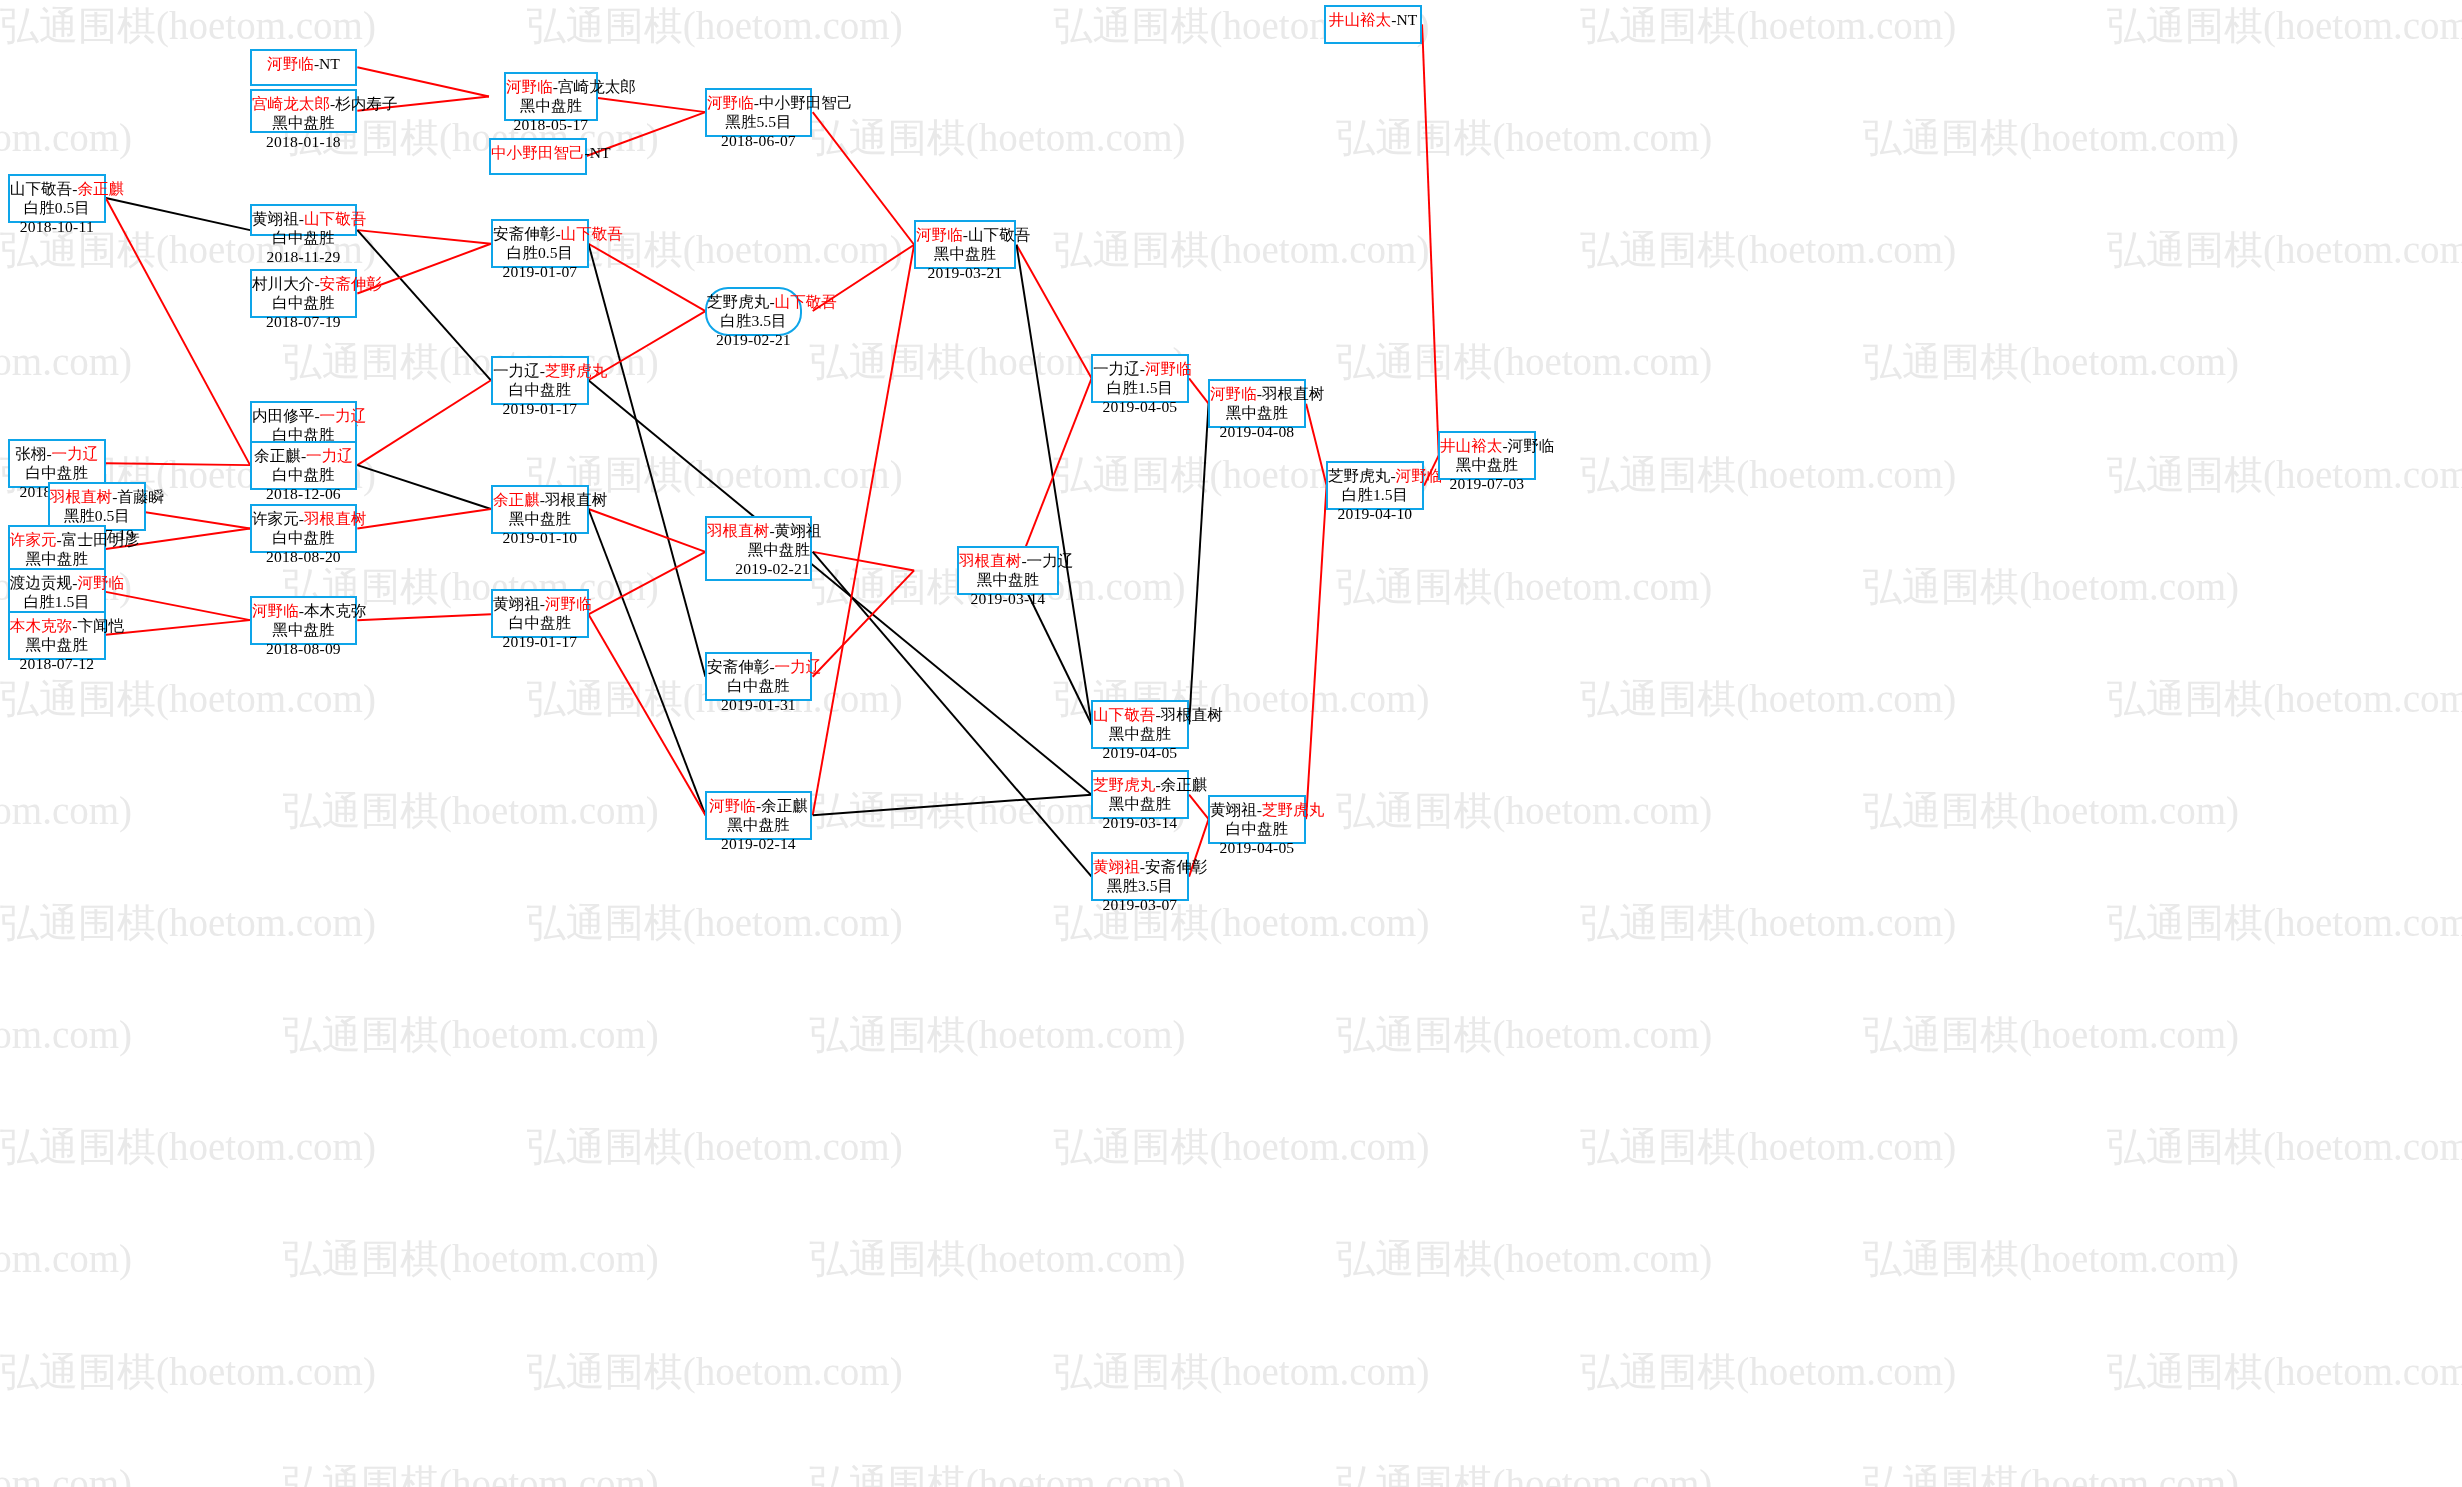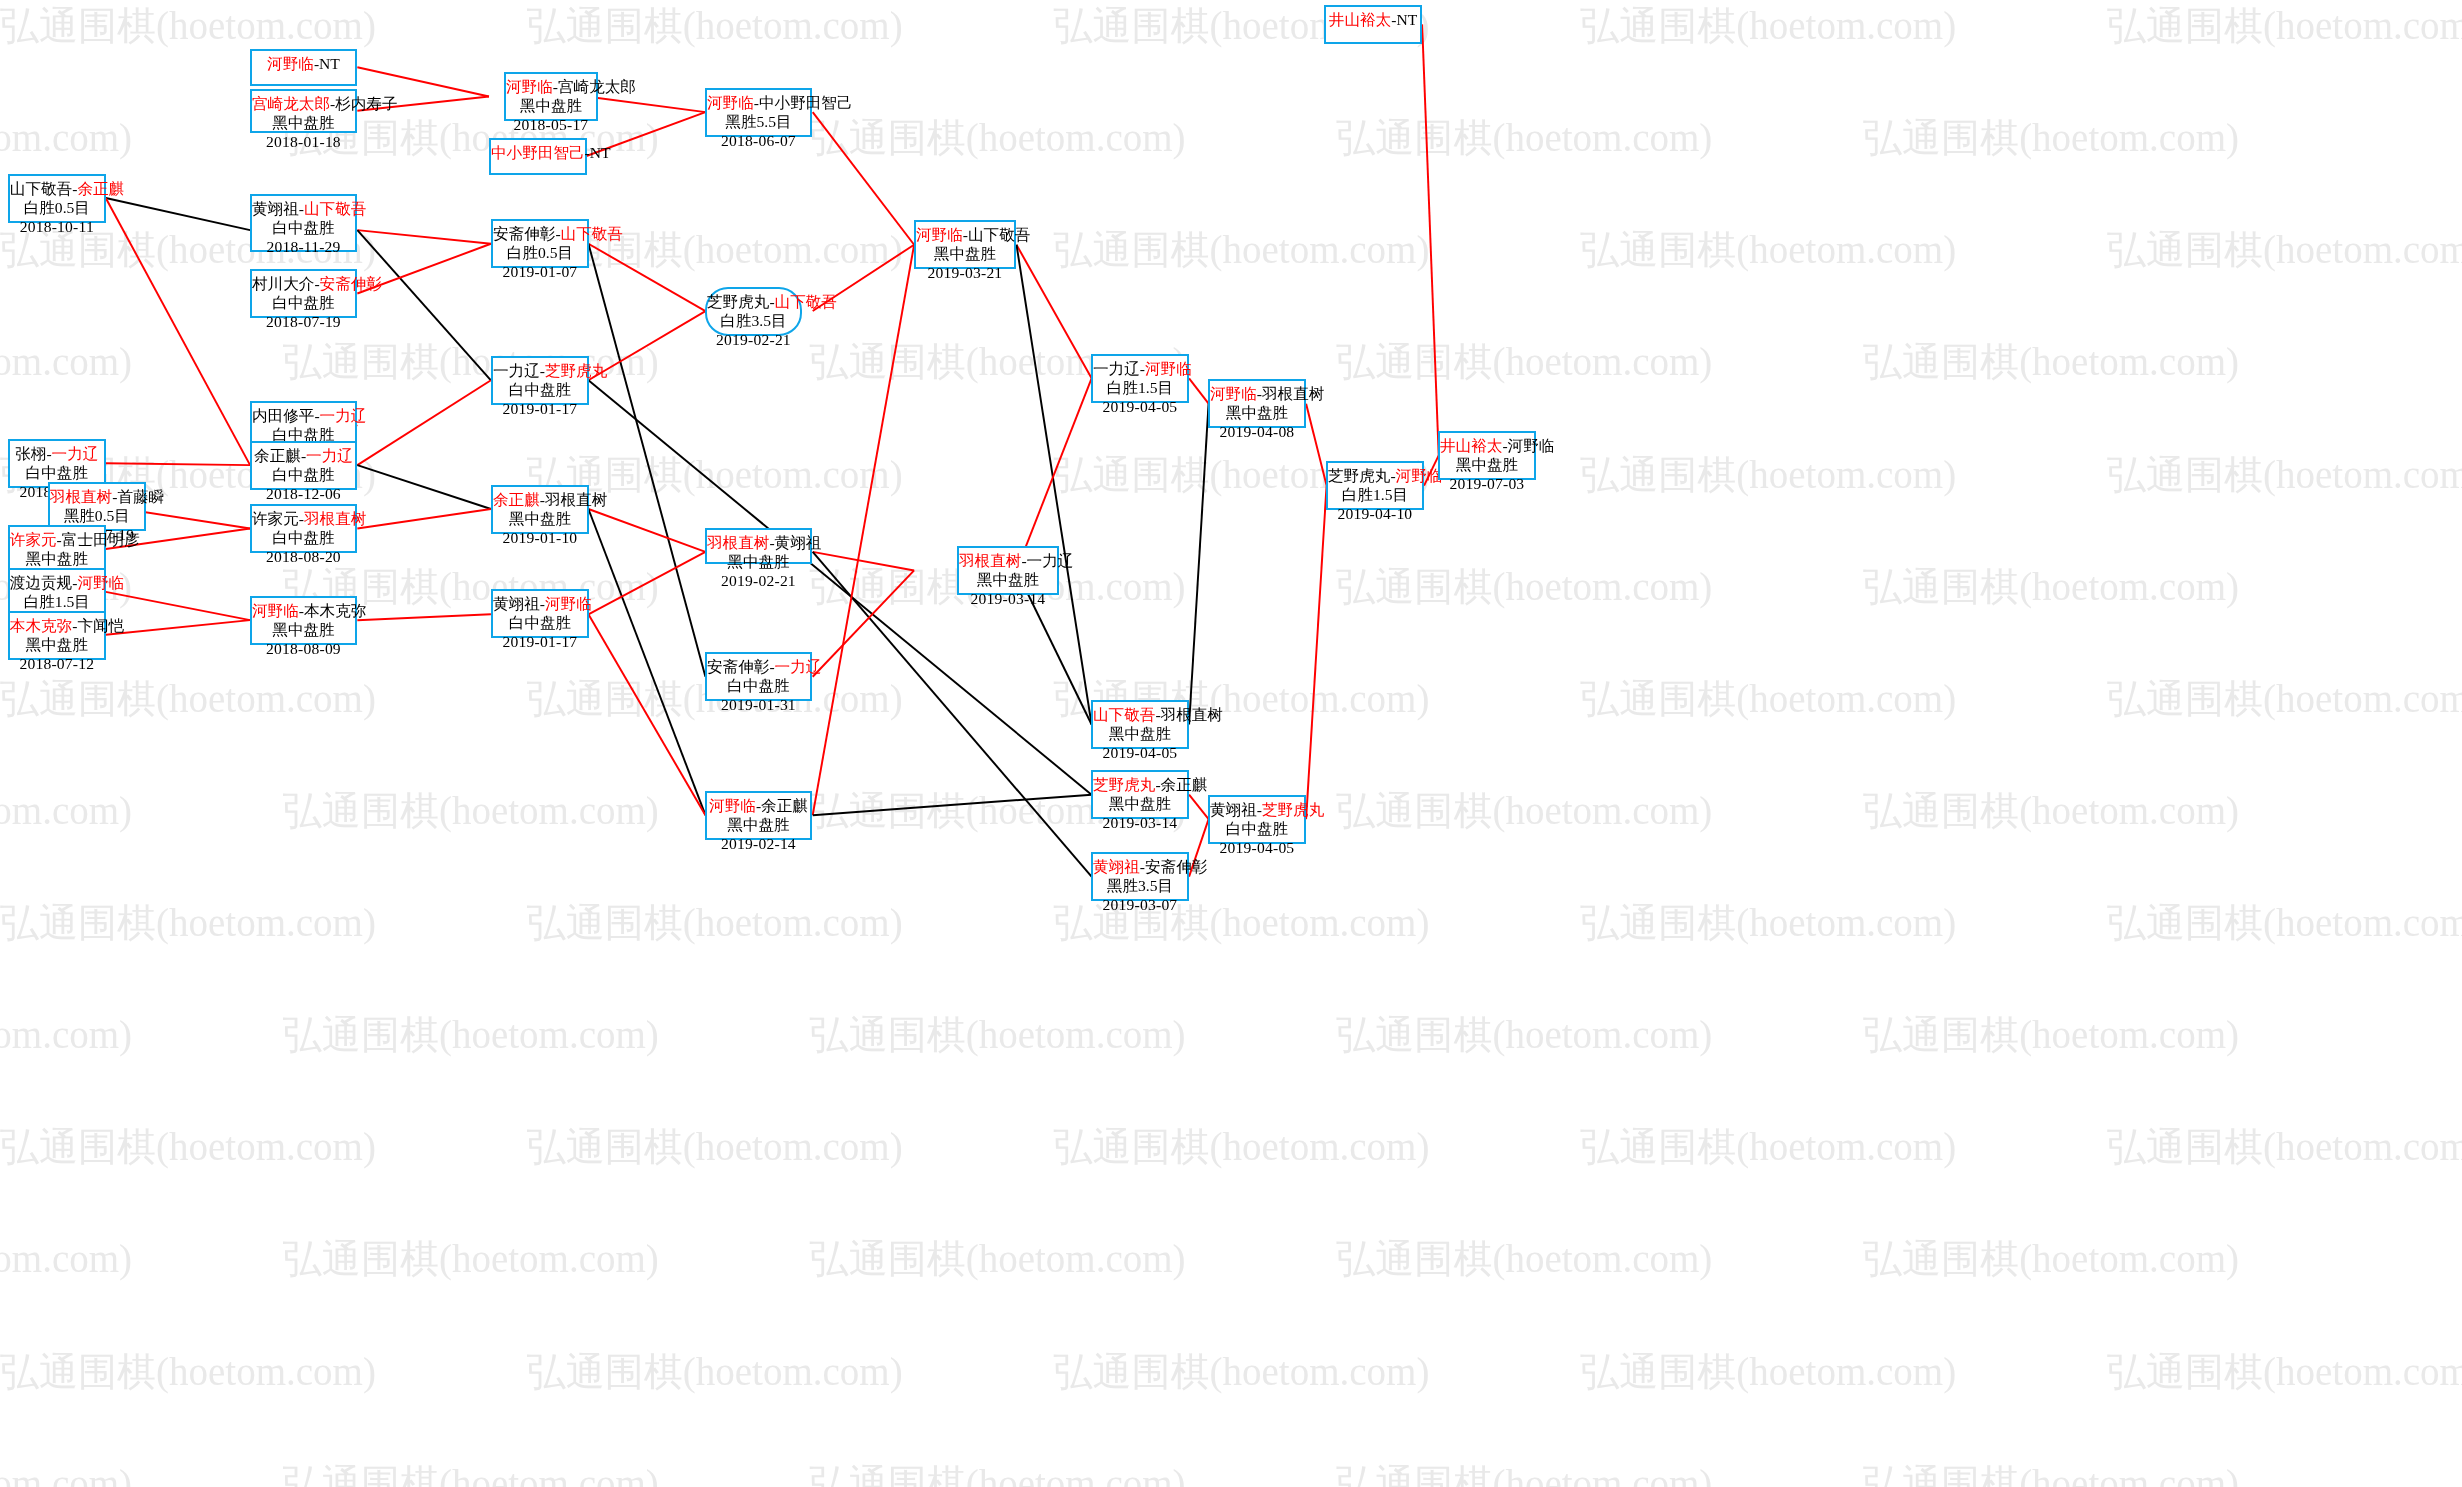--- a/index.html
+++ b/index.html
@@ -169,21 +169,21 @@
     <div class="node" style="left: 705px; top: 88px; width: 107px; height: 49px;">
       <div class="n-title"><span class="red">河野临</span><span class="blk">-</span><span class="blk">中小野田智己</span></div>
       <div class="n-res">黑胜5.5目</div>
       <div class="n-date">2018-06-07</div>
     </div>
     <div class="node" style="left: 7.8px; top: 174px; width: 98px; height: 49px;">
       <div class="n-title"><span class="blk">山下敬吾</span><span class="blk">-</span><span class="red">余正麒</span></div>
       <div class="n-res">白胜0.5目</div>
       <div class="n-date">2018-10-11</div>
     </div>
-    <div class="node" style="left: 250px; top: 194px; width: 107px; height: 58px;">
+    <div class="node" style="left: 250px; top: 204px; width: 107px; height: 32px;">
       <div class="n-title"><span class="blk">黄翊祖</span><span class="blk">-</span><span class="red">山下敬吾</span></div>
       <div class="n-res">白中盘胜</div>
       <div class="n-date">2018-11-29</div>
     </div>
     <div class="node" style="left: 250px; top: 269px; width: 107px; height: 49px;">
       <div class="n-title"><span class="blk">村川大介</span><span class="blk">-</span><span class="red">安斋伸彰</span></div>
       <div class="n-res">白中盘胜</div>
       <div class="n-date">2018-07-19</div>
     </div>
     <div class="node" style="left: 491px; top: 219px; width: 98px; height: 49px;">
@@ -249,21 +249,21 @@
     <div class="node" style="left: 491px; top: 485px; width: 98px; height: 49px;">
       <div class="n-title"><span class="red">余正麒</span><span class="blk">-</span><span class="blk">羽根直树</span></div>
       <div class="n-res">黑中盘胜</div>
       <div class="n-date">2019-01-10</div>
     </div>
     <div class="node" style="left: 491px; top: 589px; width: 98px; height: 49px;">
       <div class="n-title"><span class="blk">黄翊祖</span><span class="blk">-</span><span class="red">河野临</span></div>
       <div class="n-res">白中盘胜</div>
       <div class="n-date">2019-01-17</div>
     </div>
-    <div class="node" style="left: 705px; top: 528px; width: 107px; height: 36px;">
+    <div class="node" style="left: 705px; top: 516px; width: 107px; height: 65px; text-align: right;">
       <div class="n-title"><span class="red">羽根直树</span><span class="blk">-</span><span class="blk">黄翊祖</span></div>
       <div class="n-res">黑中盘胜</div>
       <div class="n-date">2019-02-21</div>
     </div>
     <div class="node" style="left: 705px; top: 652px; width: 107px; height: 49px;">
       <div class="n-title"><span class="blk">安斋伸彰</span><span class="blk">-</span><span class="red">一力辽</span></div>
       <div class="n-res">白中盘胜</div>
       <div class="n-date">2019-01-31</div>
     </div>
     <div class="node" style="left: 705px; top: 791px; width: 107px; height: 49px;">

